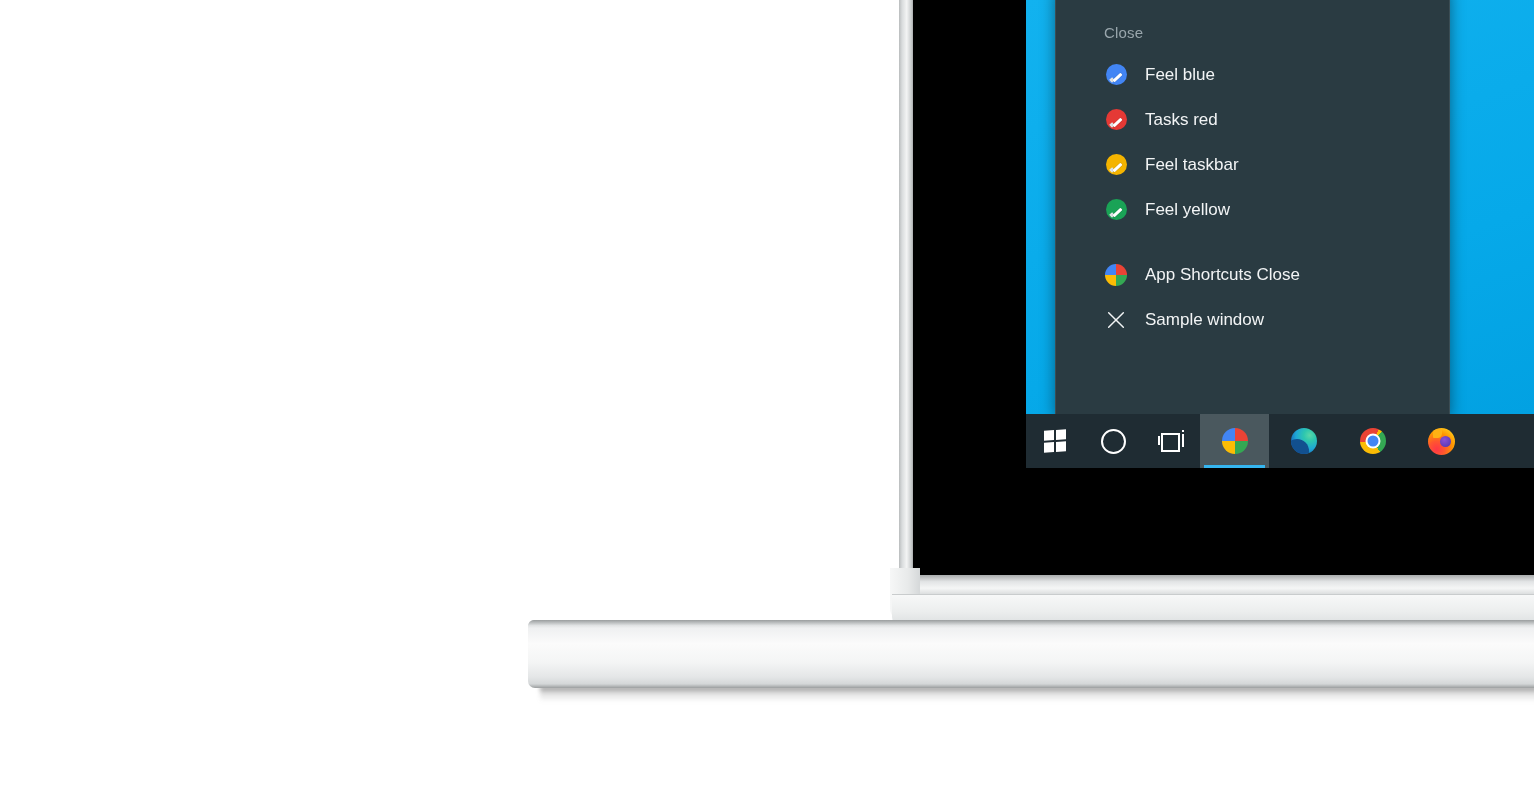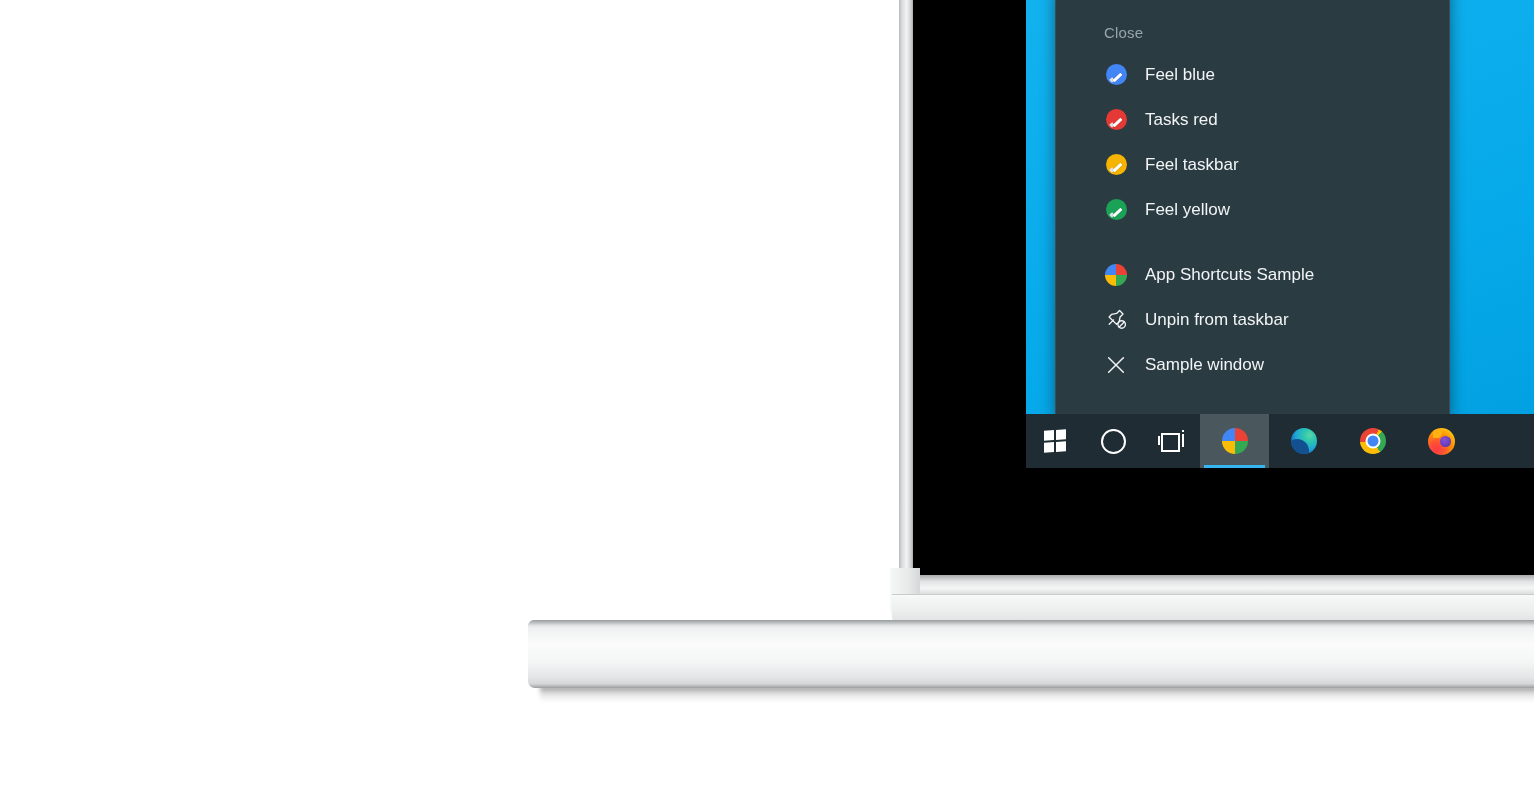--- a/index.html
+++ b/index.html
@@ -374,34 +374,23 @@
           </span>
           <span class="jl-label">Feel yellow</span>
         </li>
 
         <li class="jl-gap"></li>
 
         <li class="jl-item">
           <span class="jl-icon">
             <span class="pie-icon"></span>
           </span>
-          <span class="jl-label">App Shortcuts Sample</span>
-        </li>
-
-        <li class="jl-item">
-          <span class="jl-icon">
-            <svg width="23" height="23" viewBox="0 0 24 24" fill="none" stroke="#f2f4f5" stroke-width="1.4" stroke-linecap="round" stroke-linejoin="round">
-              <path d="M15.2 2.6 L12.1 5.7 L7.0 6.6 L4.3 9.3 L12.1 17.1 L14.8 14.4 L15.7 9.3 L18.8 6.2 Z"></path>
-              <line x1="4.4" y1="17.0" x2="9.0" y2="12.4"></line>
-              <circle cx="17.4" cy="17.2" r="3.9"></circle>
-              <line x1="14.8" y1="19.9" x2="20.1" y2="14.6"></line>
-            </svg>
-          </span>
-          <span class="jl-label">Unpin from taskbar</span>
-        </li>
+          <span class="jl-label">App Shortcuts Close</span>
+        </li>
+
 
         <li class="jl-item">
           <span class="jl-icon">
             <svg width="22" height="22" viewBox="0 0 24 24" fill="none" stroke="#f2f4f5" stroke-width="1.6" stroke-linecap="round">
               <line x1="4" y1="4" x2="20" y2="20"></line>
               <line x1="20" y1="4" x2="4" y2="20"></line>
             </svg>
           </span>
           <span class="jl-label">Sample window</span>
         </li>

